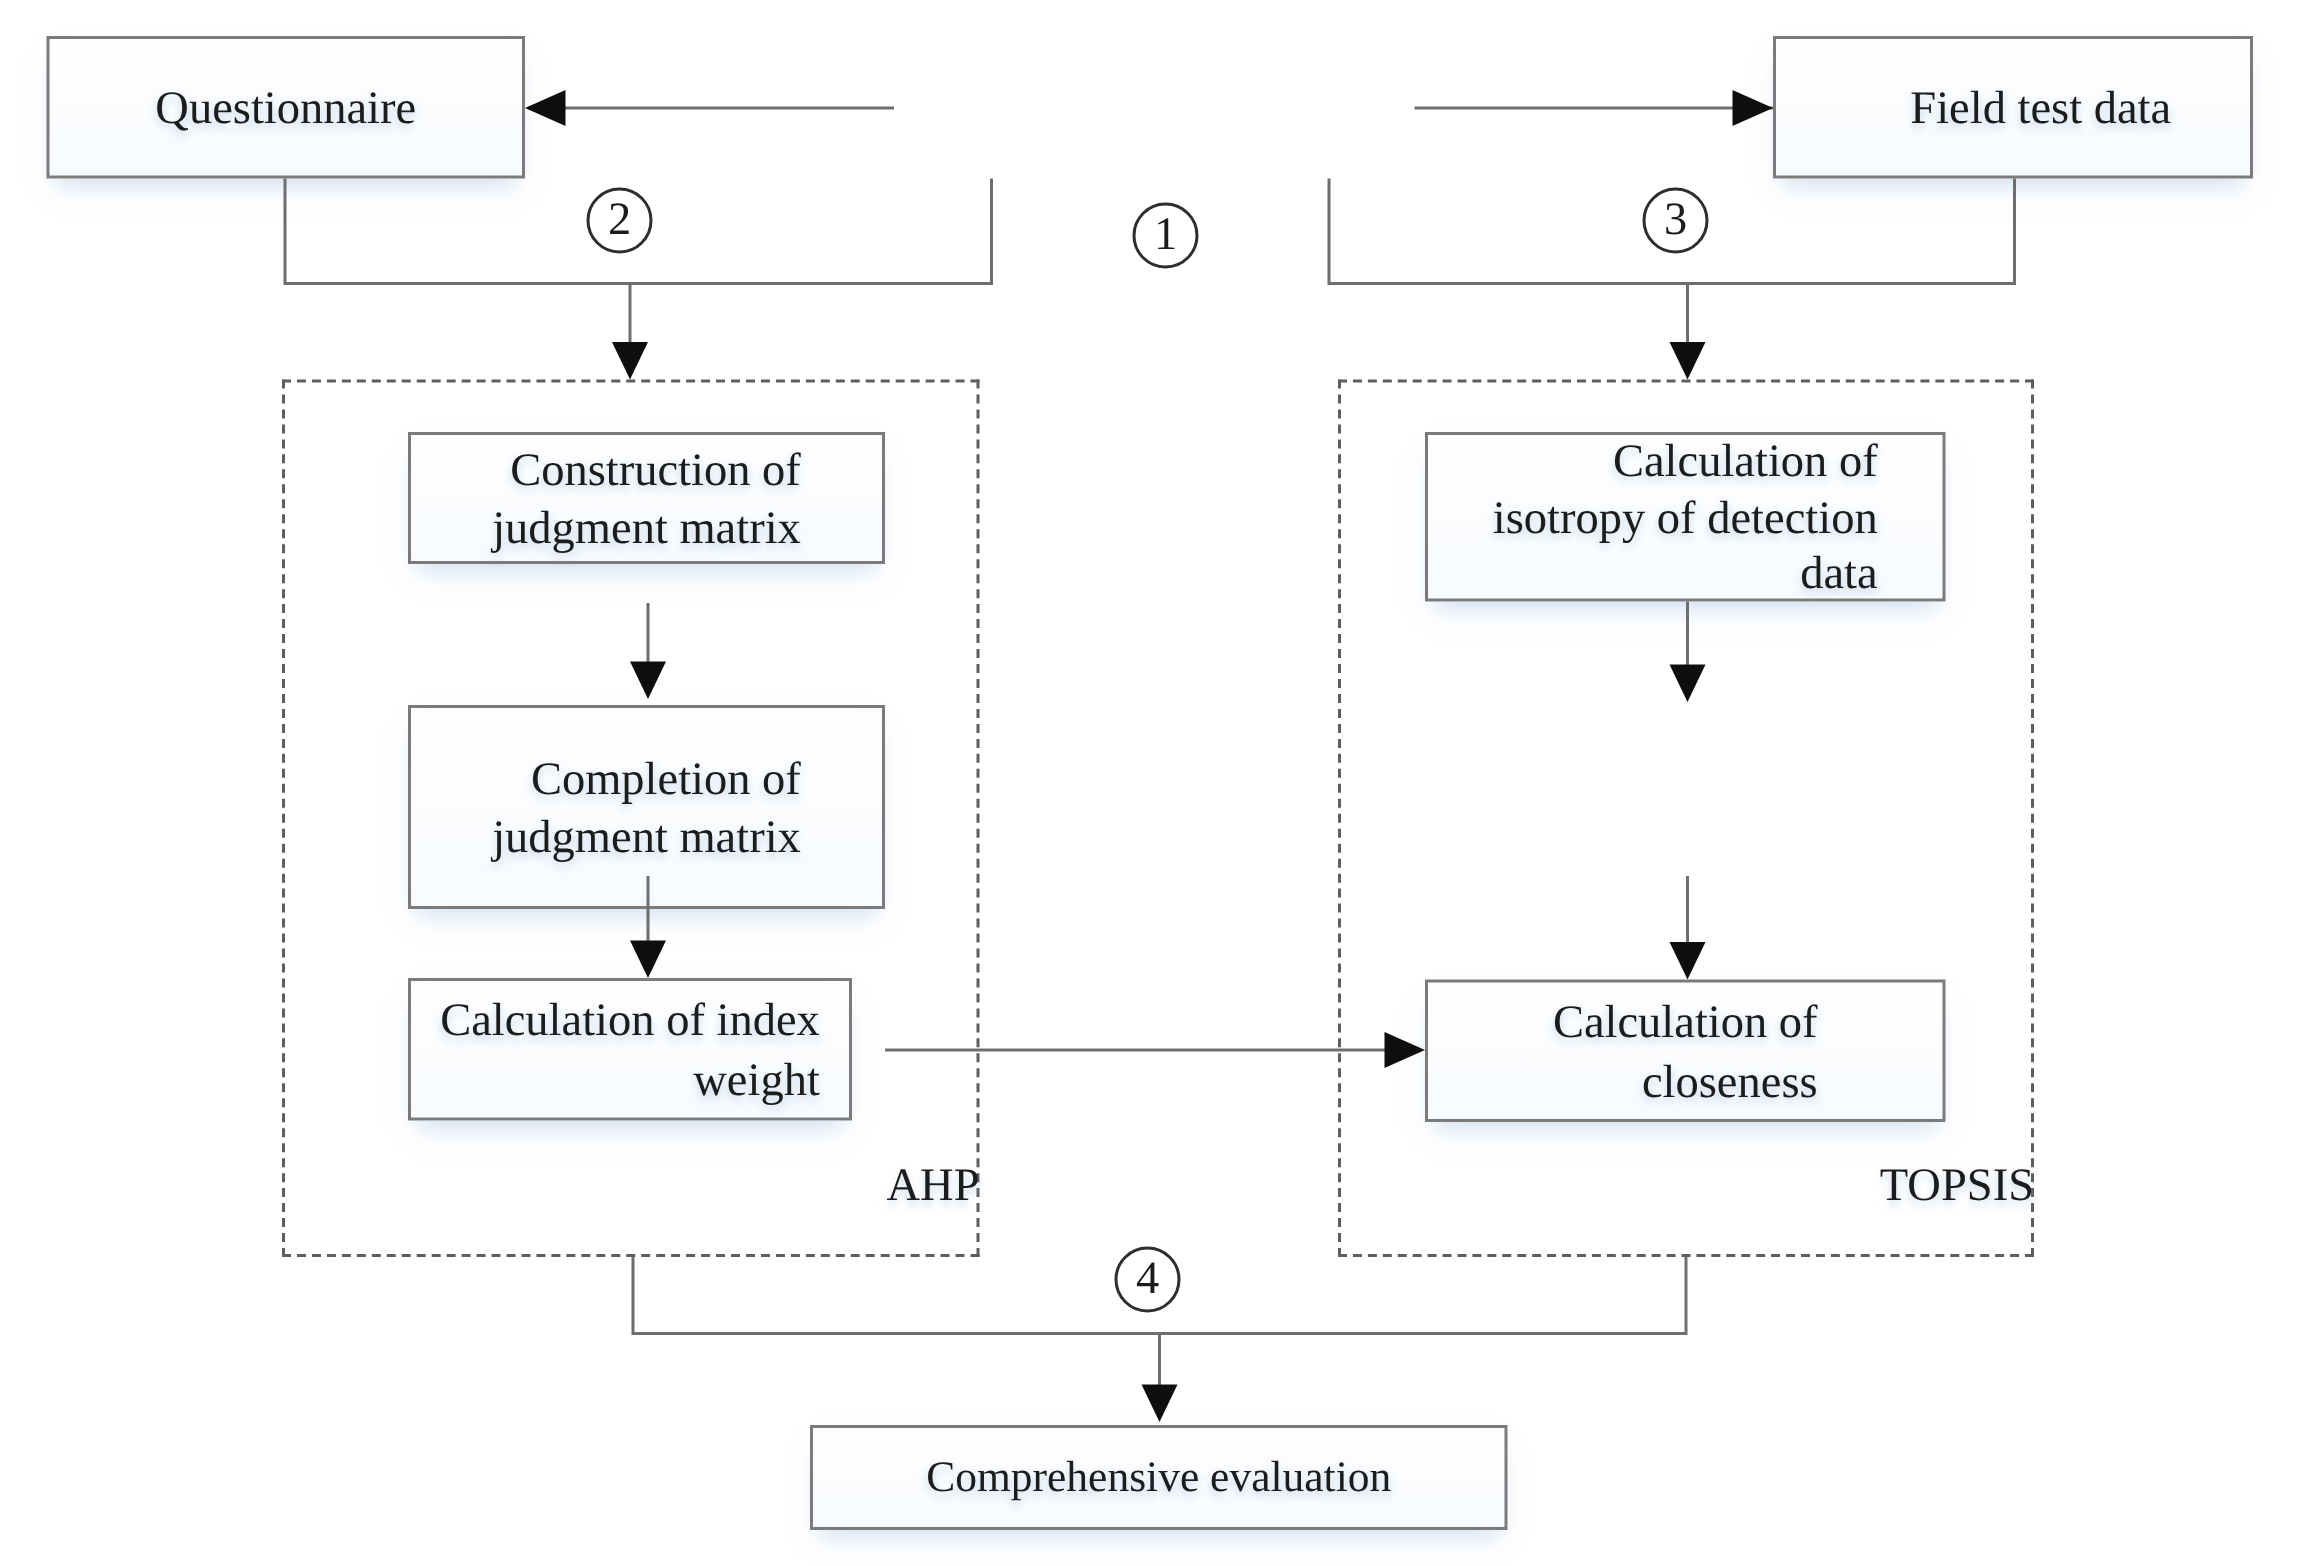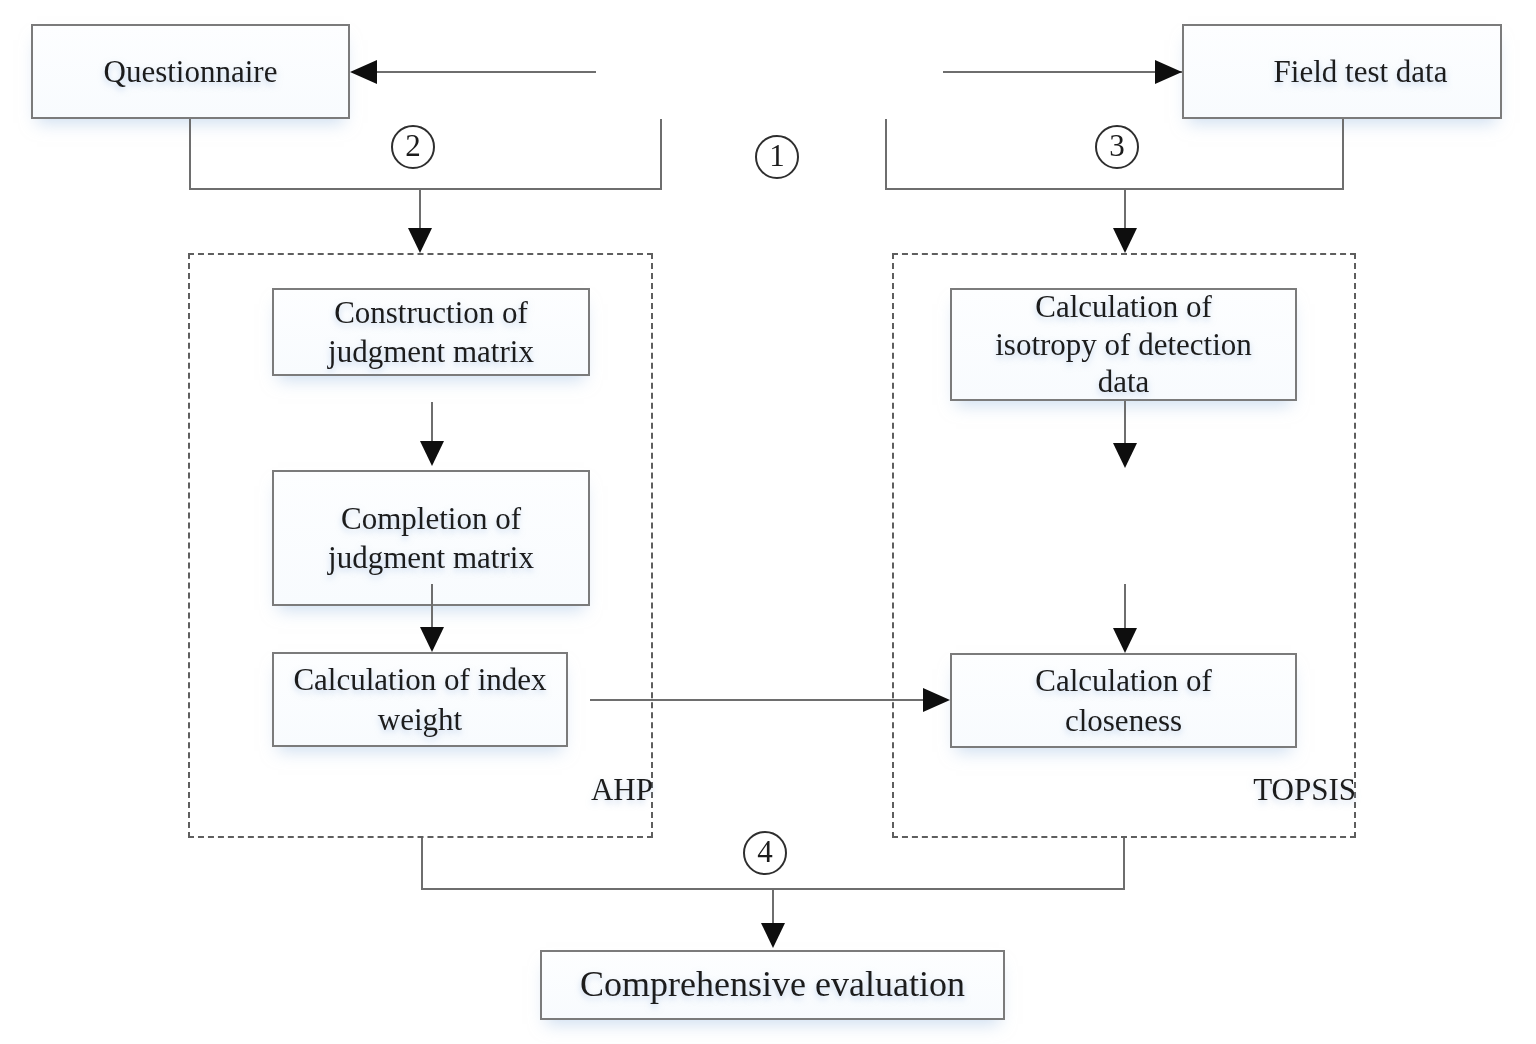--- a/index.html
+++ b/index.html
@@ -18,21 +18,21 @@
   }
   
   .node {
     position: absolute;
     box-sizing: border-box;
     border: 2px solid #7b7b7b;
     background: linear-gradient(180deg, #fdfeff 0%, #f8fbfe 100%);
     display: flex;
     align-items: center;
     justify-content: center;
-    text-align: center;
+    text-align: right;
     font-size: 31px;
     line-height: 1.26;
     white-space: pre-line;
     text-shadow: 0 3px 6px rgba(150,180,220,0.55);
     box-shadow: 0 10px 16px -6px rgba(165,195,228,0.55);
   }
   
   .group {
     position: absolute;
     box-sizing: border-box;
@@ -167,15 +167,15 @@
 
   <div class="hline" style="left:590px; top:699px; width:335px;"></div>
   <div class="ah ah-right" style="left:923px; top:688px;"></div>
 
   <div class="vline" style="left:421px; top:838px; height:50px;"></div>
   <div class="vline" style="left:1123px; top:838px; height:50px;"></div>
   <div class="hline" style="left:421px; top:888px; width:704px;"></div>
   <div class="vline" style="left:772px; top:888px; height:36px;"></div>
   <div class="ah ah-down" style="left:761px; top:923px;"></div>
 
-  <div class="node" style="left:540px; top:950px; width:465px; height:70px; font-size:36px;">Comprehensive evaluation</div>
+  <div class="node" style="left:540px; top:950px; width:465px; height:70px; font-size:29px;">Comprehensive evaluation</div>
 
 </div>
 
 </body></html>

